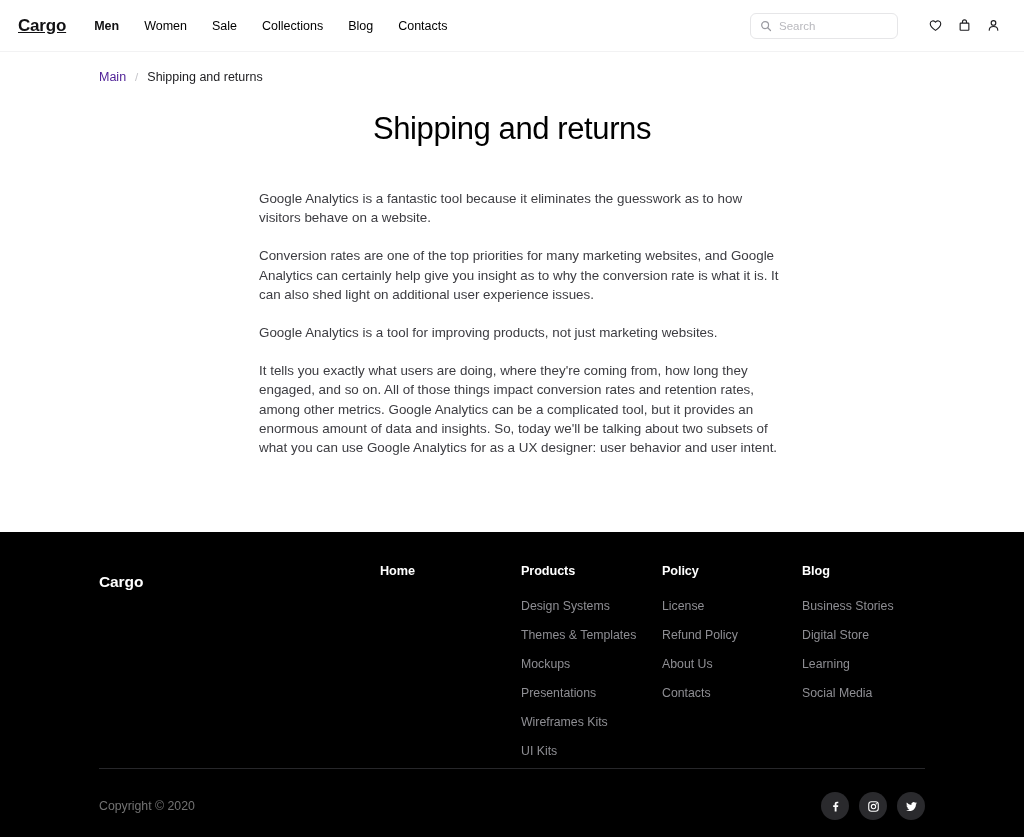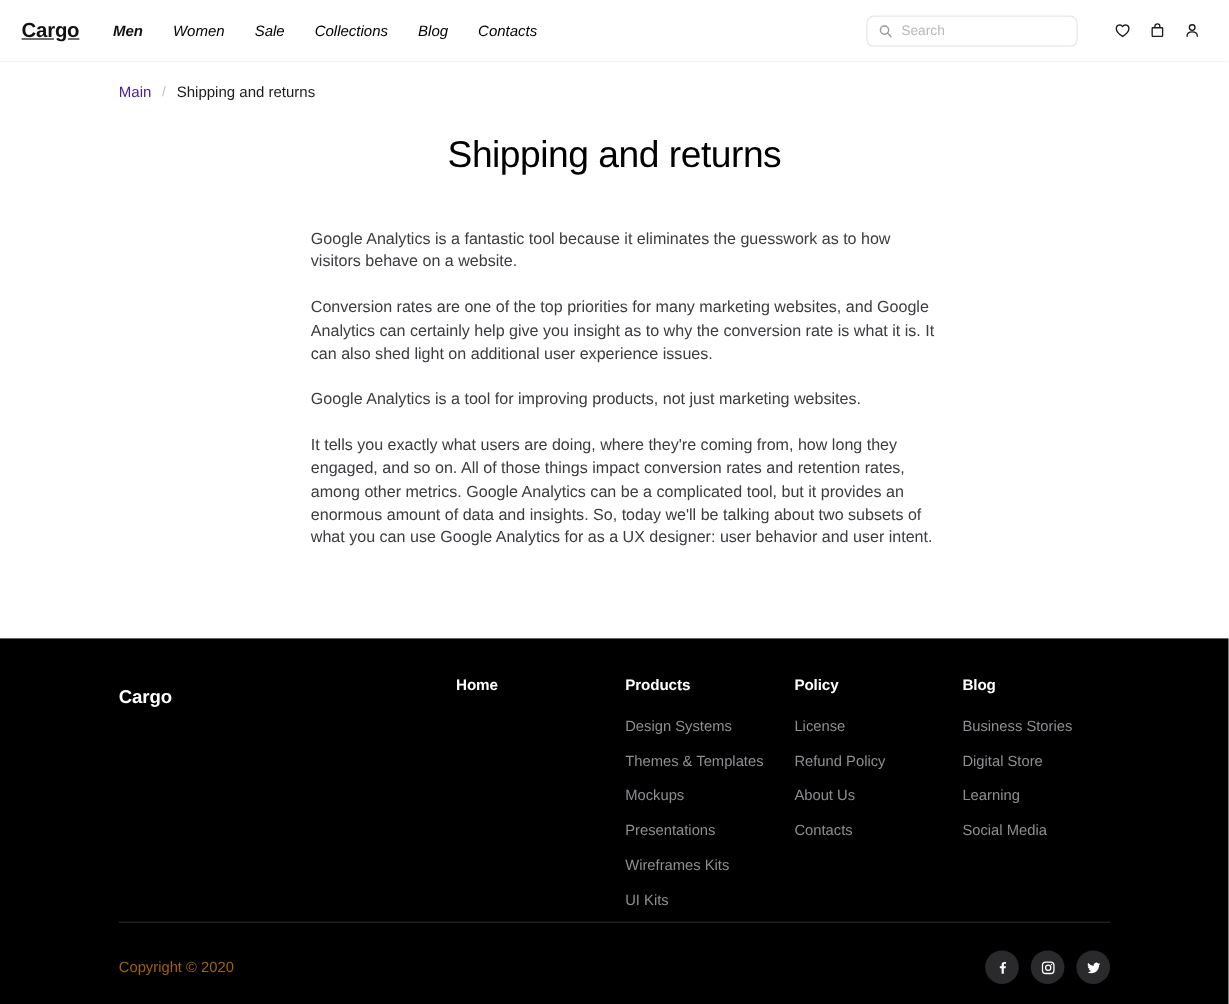--- a/index.html
+++ b/index.html
@@ -38,21 +38,20 @@
     font-weight: bold;
     color: #111113;
     letter-spacing: -0.2px;
     margin-right: 28px;
   }
 
   .nav {
     display: flex;
     align-items: flex-start;
     gap: 25px;
-    font-style: italic;
   }
 
   .nav-link {
     font-size: 12.5px;
     color: #000000;
     text-decoration: none;
     white-space: nowrap;
   }
   .nav-link.active {
     color: #111113;
@@ -60,21 +59,21 @@
   }
 
   .header-right {
     margin-left: auto;
     display: flex;
     align-items: center;
     gap: 0;
   }
 
   .search-box {
-    width: 176px;
+    width: 148px;
     height: 26px;
     border: 1px solid #e6e6e8;
     border-radius: 6px;
     display: flex;
     align-items: center;
     padding: 0 9px;
     gap: 7px;
     background: #fff;
     margin-right: 23px;
   }
@@ -213,21 +212,21 @@
     left: 99px;
     right: 99px;
     top: 260px;
     display: flex;
     align-items: center;
     justify-content: space-between;
   }
 
   .copyright {
     font-size: 12.3px;
-    color: #a16207;
+    color: #737373;
   }
 
   .socials { display: flex; gap: 10px; }
 
   .social-btn {
     width: 28px;
     height: 28px;
     border-radius: 50%;
     background: #2a2a2d;
     display: flex;

